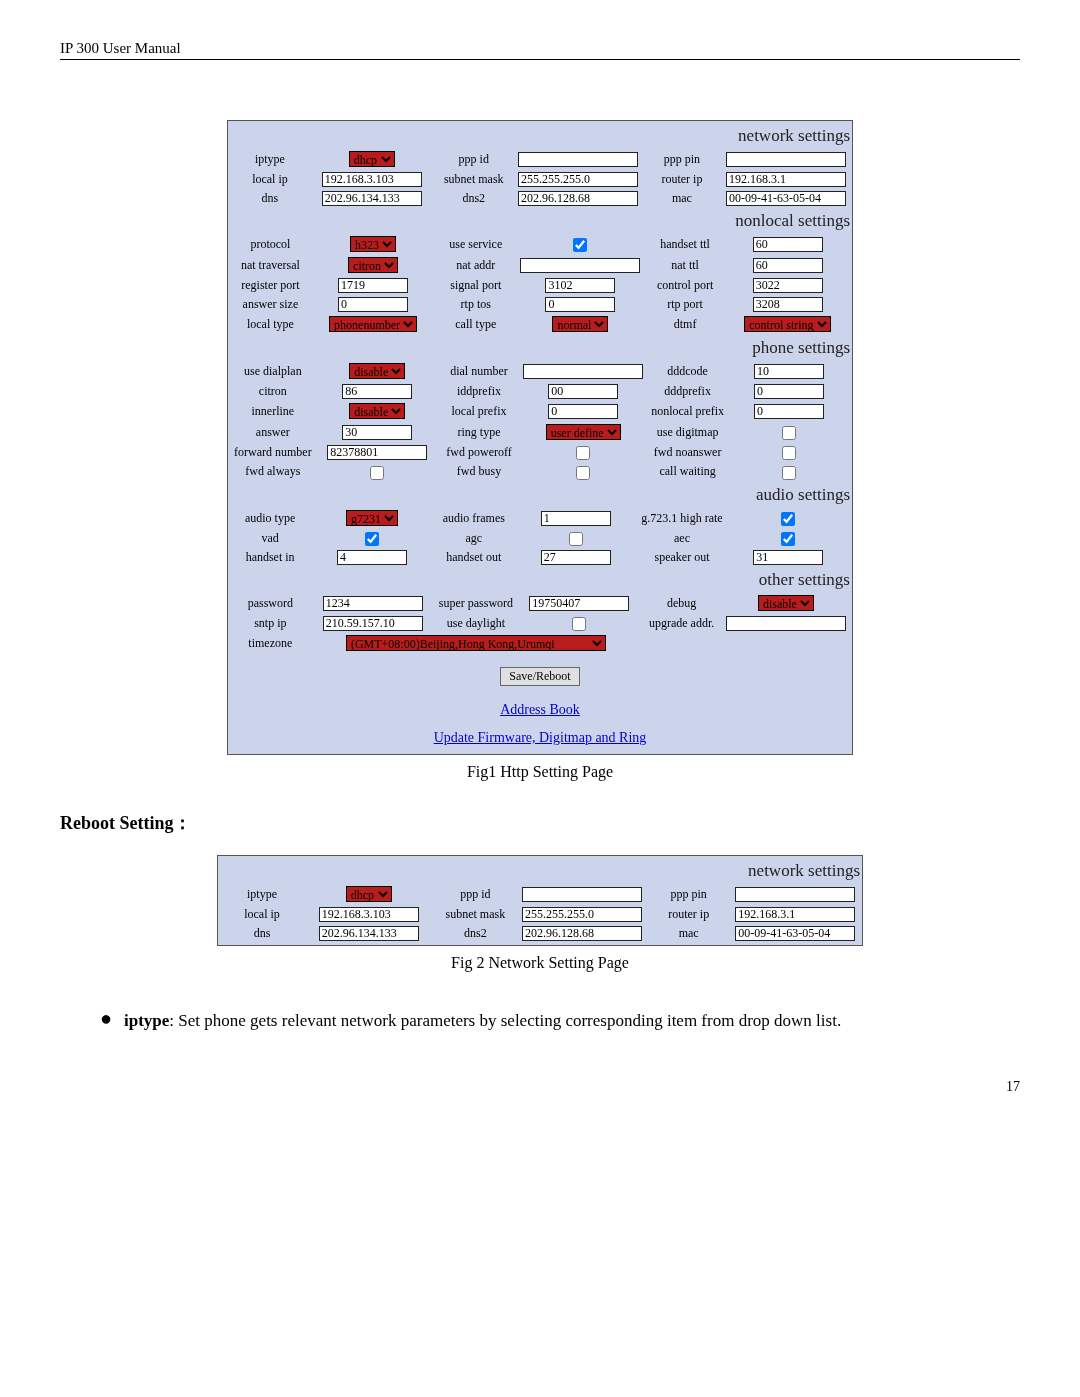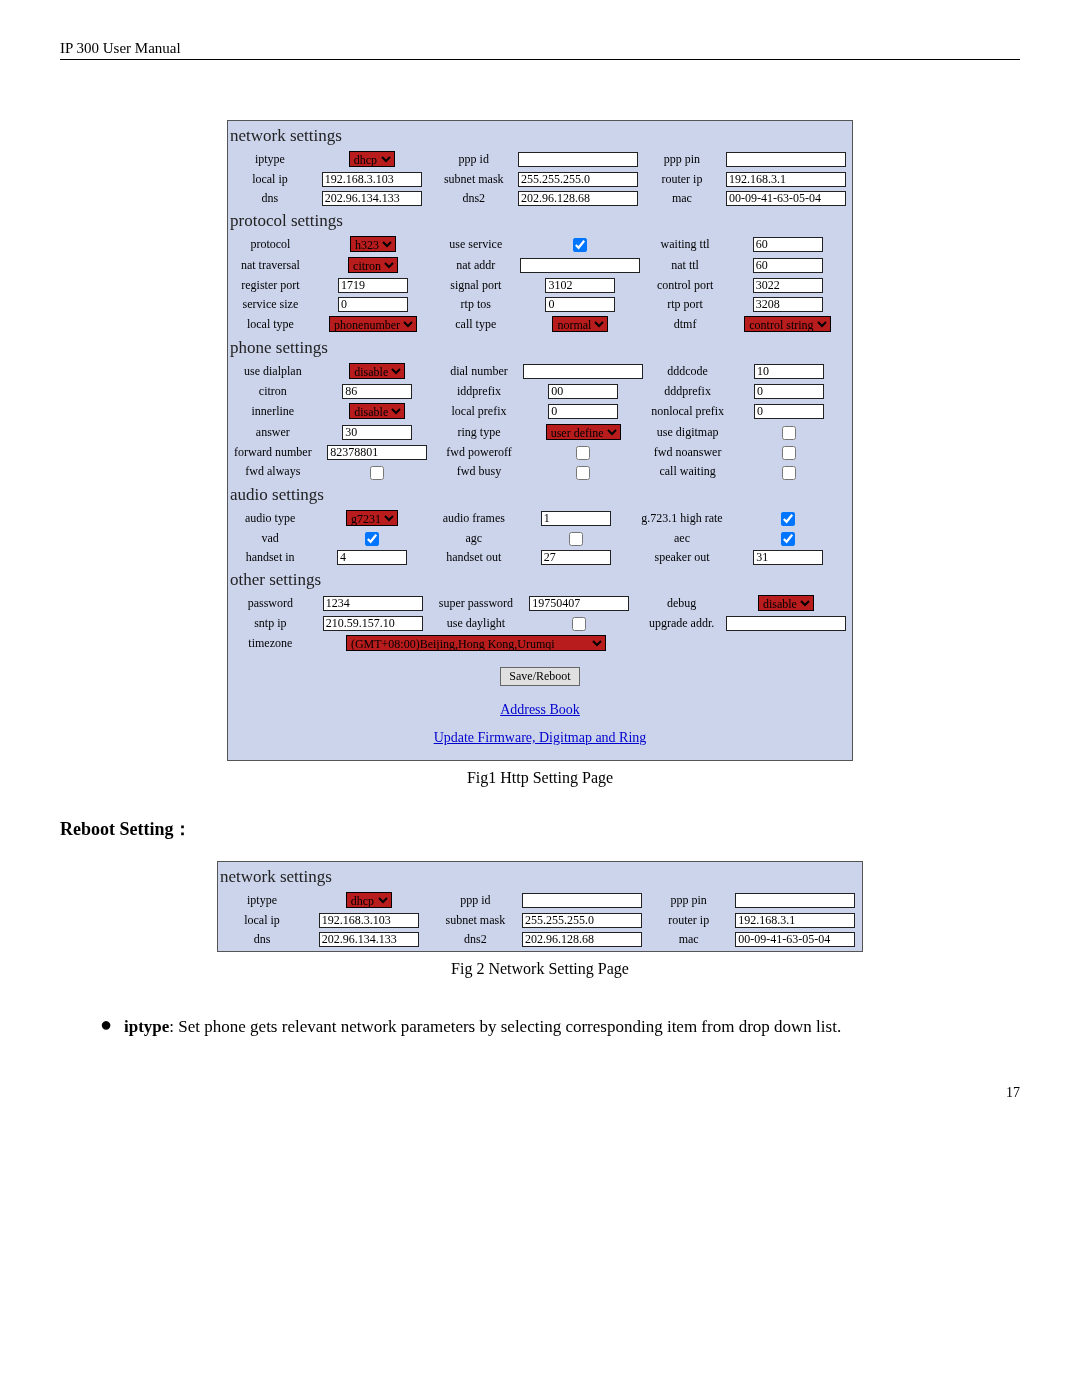--- a/index.html
+++ b/index.html
@@ -24,21 +24,21 @@
     padding: 2px;
   }
   .panel2 {
     background: #ccd4ec;
     border: 1px solid #555;
     width: 640px;
     margin: 0 auto;
     padding: 2px;
   }
   .sect-title {
-    text-align: left;
+    text-align: right;
     font-size: 17px;
     color: #222;
     padding: 3px 0;
     font-family: "Times New Roman", serif;
   }
   table.grid {
     width: 100%;
     border-collapse: collapse;
     font-size: 12px;
   }
@@ -155,49 +155,49 @@
       <td class="lbl">dns</td>
       <td class="ctl"><input class="inp" value="202.96.134.133" style=""></td>
       <td class="lbl">dns2</td>
       <td class="ctl"><input class="inp w120" value="202.96.128.68" style=""></td>
       <td class="lbl">mac</td>
       <td class="ctl"><input class="inp w120" value="00-09-41-63-05-04" style=""></td>
     </tr>
   </tbody>
     </table>
 
-  <div class="sect-title">protocol settings</div>
+  <div class="sect-title">nonlocal settings</div>
   <table class="grid">
     <tbody>
         <tr>
       <td class="lbl">protocol</td>
       <td class="ctl"><select class="sel"><option>h323</option></select></td>
       <td class="lbl">use service</td>
       <td class="ctl center"><input type="checkbox" class="cb" checked="" style=""></td>
-      <td class="lbl">waiting ttl</td>
+      <td class="lbl">handset ttl</td>
       <td class="ctl"><input class="inp w70" value="60" style=""></td>
     </tr>
     <tr>
       <td class="lbl">nat traversal</td>
       <td class="ctl"><select class="sel"><option>citron</option></select></td>
       <td class="lbl">nat addr</td>
       <td class="ctl"><input class="inp w120" value="" style=""></td>
       <td class="lbl">nat ttl</td>
       <td class="ctl"><input class="inp w70" value="60" style=""></td>
     </tr>
     <tr>
       <td class="lbl">register port</td>
       <td class="ctl"><input class="inp w70" value="1719" style=""></td>
       <td class="lbl">signal port</td>
       <td class="ctl"><input class="inp w70" value="3102" style=""></td>
       <td class="lbl">control port</td>
       <td class="ctl"><input class="inp w70" value="3022" style=""></td>
     </tr>
     <tr>
-      <td class="lbl">service size</td>
+      <td class="lbl">answer size</td>
       <td class="ctl"><input class="inp w70" value="0" style=""></td>
       <td class="lbl">rtp tos</td>
       <td class="ctl"><input class="inp w70" value="0" style=""></td>
       <td class="lbl">rtp port</td>
       <td class="ctl"><input class="inp w70" value="3208" style=""></td>
     </tr>
     <tr>
       <td class="lbl">local type</td>
       <td class="ctl"><select class="sel"><option>phonenumber</option></select></td>
       <td class="lbl">call type</td>
@@ -318,21 +318,21 @@
           <td></td>
     </tr>
   </tbody>
     </table>
   <div class="center" style="margin-top:12px">
     <button class="btn">Save/Reboot</button>
   </div>
   <div class="center" style="margin-top:14px">
     <a class="link">Address Book</a>
   </div>
-  <div class="center" style="margin:10px 0 12px 0">
+  <div class="center" style="margin:10px 0 6px 0">
     <a class="link">Update Firmware, Digitmap and Ring</a>
   </div>
 </div>
 
 <div class="caption">Fig1 Http Setting Page</div>
 
 <div class="section-heading">Reboot Setting：</div>
 
 <div class="panel2">
   <div class="sect-title">network settings</div>

